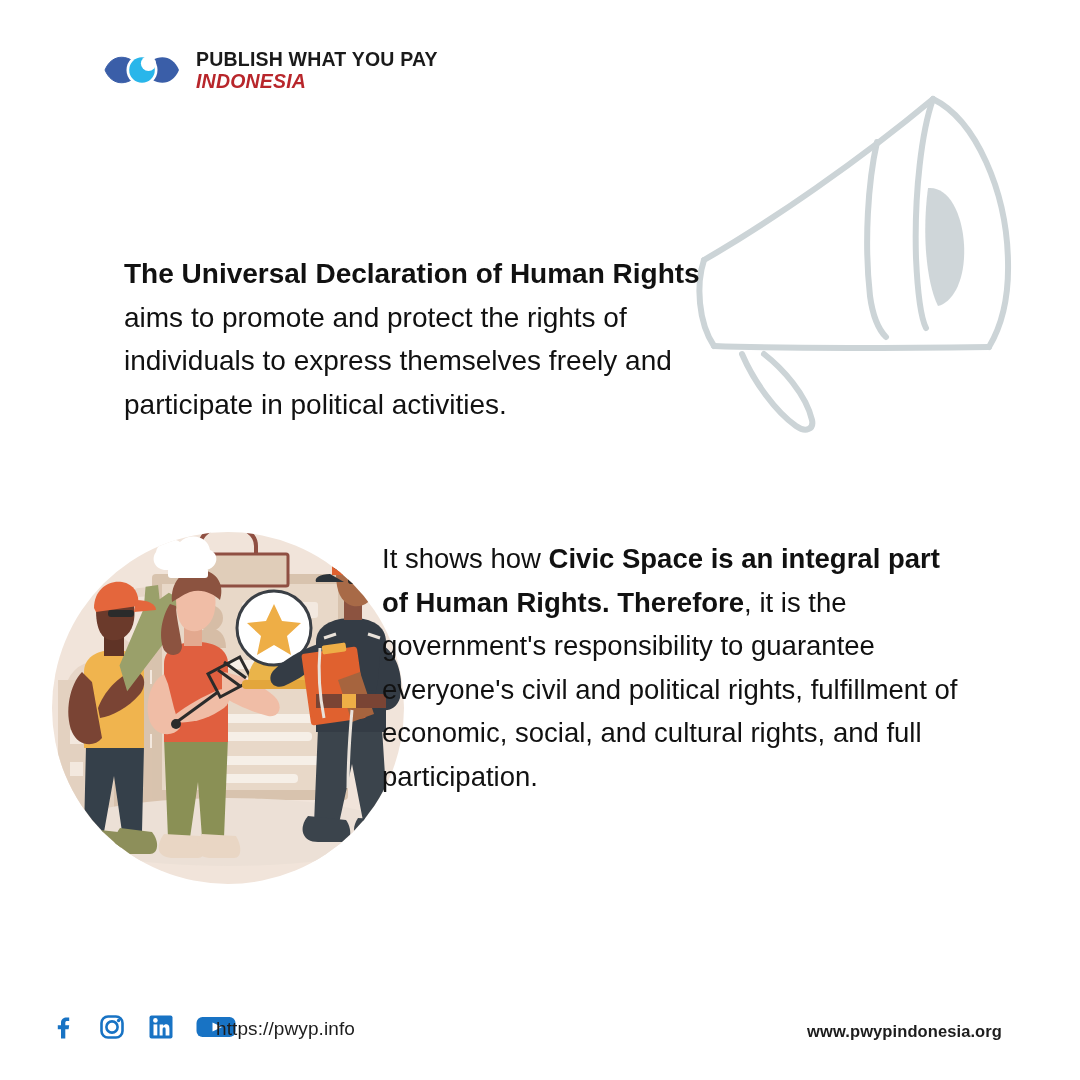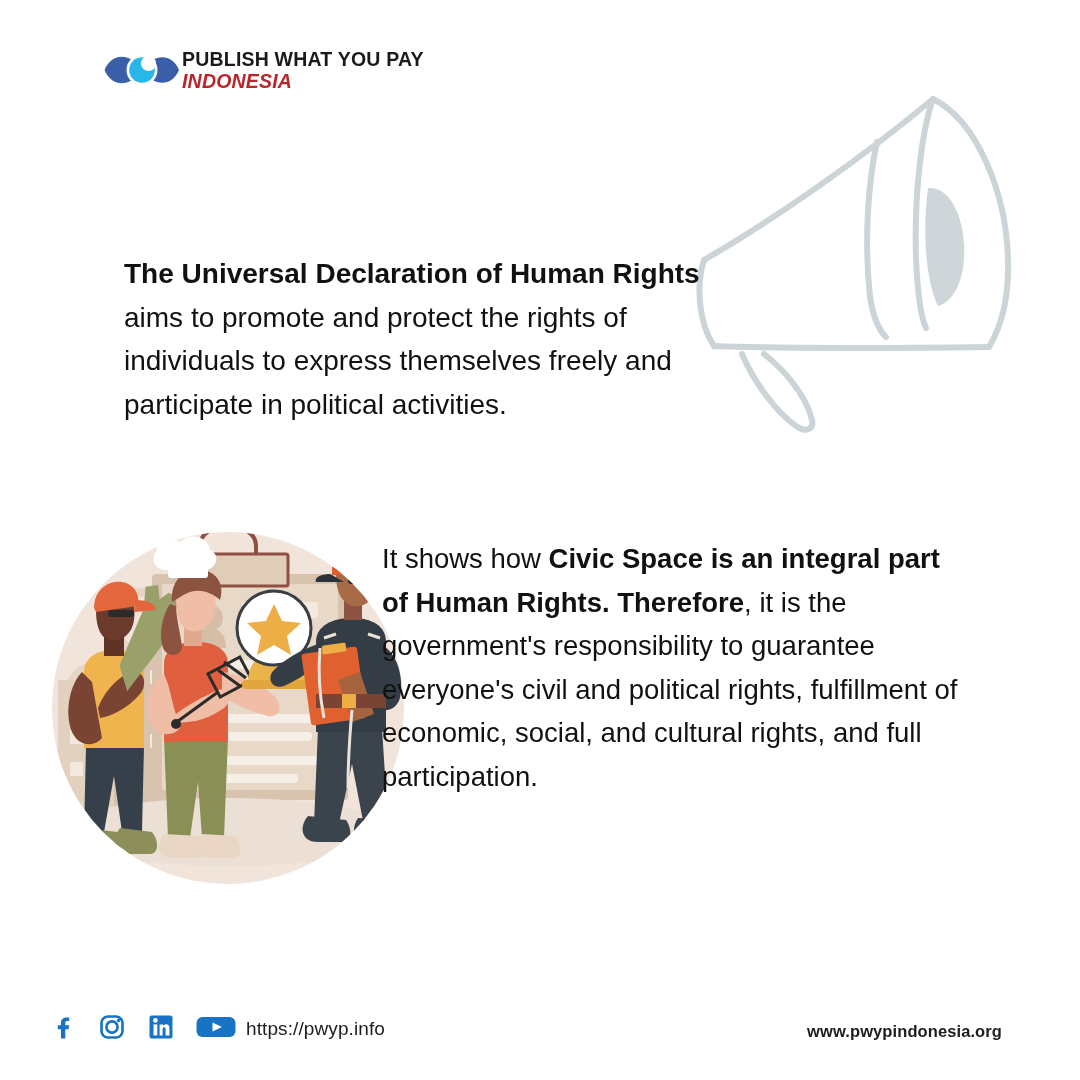--- a/index.html
+++ b/index.html
@@ -19,21 +19,21 @@
     background: #ffffff;
   }
 
   
   #logo-block {
     position: absolute;
     left: 104px;
     top: 48px;
     display: flex;
     align-items: center;
-    gap: 2px;
+    gap: 16px;
   }
   #logo-mark { width: 76px; height: 42px; flex: 0 0 auto; display: block; }
   #logo-words { display: flex; flex-direction: column; justify-content: center; }
   #logo-line1 {
     font-size: 19.5px;
     font-weight: bold;
     letter-spacing: 0.2px;
     color: #1a1a1a;
     line-height: 1.15;
     white-space: nowrap;
@@ -102,21 +102,21 @@
     position: absolute;
     left: 48px;
     top: 18px;
     display: flex;
     align-items: center;
     gap: 19px;
   }
   .social-icon { display: block; width: 30px; height: 30px; }
   #site-left {
     position: absolute;
-    left: 246px;
+    left: 216px;
     top: 24px;
     font-size: 19px;
     color: #1d1d1d;
     letter-spacing: 0.1px;
   }
   #site-right {
     position: absolute;
     right: 78px;
     top: 28px;
     font-size: 16.5px;

